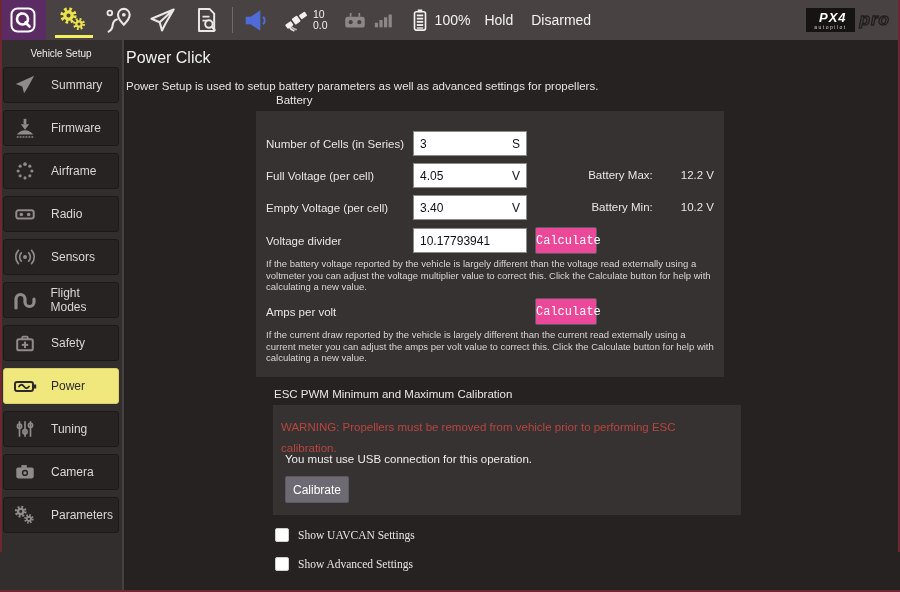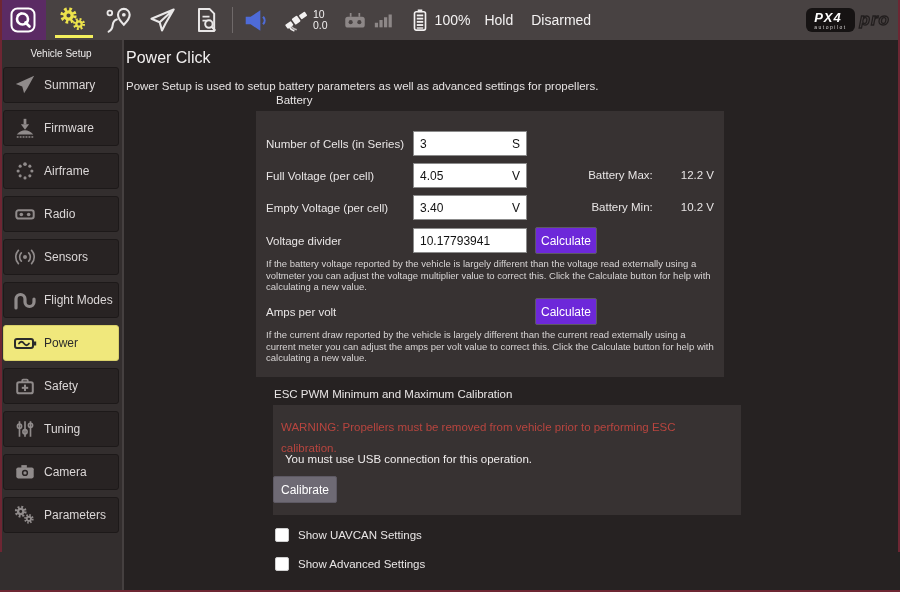--- a/index.html
+++ b/index.html
@@ -25,38 +25,38 @@
   .nav-icon { position:relative; width:44px; height:40px; display:flex; align-items:center; justify-content:center; color:#e9e7e7; cursor:pointer; }
   .nav-icon.active { color:#ece24c; }
   .nav-underline { position:absolute; left:3px; bottom:2px; width:38px; height:3px; background:#f3ef5d; }
   .tb-sep { width:1px; height:26px; background:#6f6969; margin:0 10px 0 4px; }
   .tb-widget { display:flex; align-items:center; margin-right:14px; color:#f2f0f0;justify-content:flex-end; }
   .gps-nums { font-size:10.5px; line-height:11px; margin-left:4px; color:#f2f0f0; }
   .tb-text { font-size:14px; color:#f4f2f2; margin-right:18px; cursor:pointer; }
   .tb-spacer { flex:1; }
   .px4-logo { display:flex; align-items:center; margin-right:10px; }
   .px4-box {
-    background:#161313; border-radius:6px; padding:3px 8px 2px;
-    display:flex; flex-direction:column; align-items:flex-start;
+    background:#161313; border-radius:0; padding:3px 8px 2px;
+    display:flex; flex-direction:column; align-items:flex-end;
   }
   .px4-main { color:#fff; font-size:13px; font-weight:bold; font-style:italic; letter-spacing:1px; line-height:13px; }
   .px4-sub { color:#cfcccc; font-size:5px; letter-spacing:1.5px; text-transform:lowercase; line-height:6px; }
   .px4-pro {
     margin-left:5px; font-size:17px; font-weight:bold; font-style:italic;
     color:transparent; -webkit-text-stroke:1.3px #221e1e; letter-spacing:1px;
   }
 
   
   .sidebar { position:absolute; left:0; top:40px; width:122px; height:552px; background:#332e2e; z-index:5; }
   .sb-divider { position:absolute; left:122px; top:40px; width:2px; height:552px; background:#454040; z-index:5; }
   .sb-title { text-align:center; font-size:10px; color:#eceaea; padding:8px 0 6px; }
   .sb-list { display:flex; flex-direction:column; gap:7px; padding:2px 3px; }
   .sb-btn {
     height:36px; background:#282323; border:1px solid #1d1919; border-radius:3px;
-    display:flex; align-items:center; padding-left:7px; gap:5px;
+    display:flex; align-items:center; padding-left:7px; gap:12px;
     color:#dbd7d7; font-size:12px; cursor:pointer;
   }
   .sb-btn .sb-ico { width:28px; height:26px; display:flex; align-items:center; justify-content:center; color:#908b8b; }
   .sb-btn.selected { background:#f0e87c; border-color:#d9d06a; color:#2b2b2b; }
   .sb-btn.selected .sb-ico { color:#2b2b2b; }
 
   
   .page-title { position:absolute; left:126px; top:49px; font-size:16px; color:#f1efef; }
   .page-sub { position:absolute; left:126px; top:80px; font-size:11.5px; color:#e4e1e1; }
   .group-label { position:absolute; font-size:11.5px; color:#e8e5e5; }
@@ -72,41 +72,41 @@
     position:absolute; left:157px; top:0; width:114px; height:25px;
     background:#fff; border:1px solid #8b8b8b; display:flex; align-items:center;
   }
   .field input {
     flex:1; min-width:0; border:none; outline:none; background:transparent;
     font-family:"Liberation Sans", sans-serif; font-size:12px; color:#111; padding-left:6px;
   }
   .field .unit { font-size:12px; color:#111; padding-right:6px; }
   .calc-btn {
     position:absolute; left:279px; top:-1px; width:62px; height:27px;
-    background:#6d28d9; border:1px solid #5d5963; border-radius:2px;
-    color:#fff; font-size:12px; font-family:Liberation Sans, sans-serif; cursor:pointer;
+    background:#ec4899; border:1px solid #5d5963; border-radius:2px;
+    color:#fff; font-size:12px; font-family:Liberation Mono, monospace; cursor:pointer;
   }
   .side-stat { position:absolute; right:10px; top:0; display:flex; gap:28px; line-height:25px; font-size:11.5px; color:#e8e5e5; }
   .help-text { position:absolute; left:10px; width:450px; font-size:9.5px; line-height:11.5px; color:#d8d5d5; }
 
   .row1 { top:20px; } .row2 { top:52px; } .row3 { top:84px; } .row4 { top:117px; }
   .help1 { top:147px; } .row5 { top:188px; } .help2 { top:218px; }
 
   .esc-warning { position:absolute; left:8px; top:12px; width:436px; font-size:11.5px; line-height:21px; color:#b8453f; }
   .esc-usb { position:absolute; left:12px; top:48px; font-size:11.5px; color:#efecec; }
   .calibrate-btn {
-    position:absolute; left:0; top:71px; width:64px; height:27px;
+    position:absolute; left:12px; top:71px; width:64px; height:27px;
     background:#6e6a74; border:1px solid #5d5963; border-radius:2px;
     color:#fff; font-size:12px; font-family:"Liberation Sans", sans-serif; cursor:pointer;
   }
 
   .chk-row { position:absolute; left:275px; display:flex; align-items:center; gap:9px; cursor:pointer; }
   .chk1 { top:528px; } .chk2 { top:557px; }
   .chk-box { width:14px; height:14px; background:#fff; border:1px solid #cfcfcf; border-radius:2px; }
-  .chk-label { font-size:11.5px; color:#e8e5e5; }
+  .chk-label { font-size:11.5px; color:#e8e5e5;font-family:Liberation Serif, serif; }
 </style>
 </head>
 <body>
 
 <svg width="0" height="0" style="position:absolute">
   <defs>
     <symbol id="sym-gear" viewBox="0 0 24 24">
       <circle cx="12" cy="12" r="8" fill="none" stroke="currentColor" stroke-width="4.6" stroke-dasharray="3.2 3.08"></circle>
       <circle cx="12" cy="12" r="4.6" fill="none" stroke="currentColor" stroke-width="4"></circle>
     </symbol>
@@ -308,41 +308,41 @@
 
     <div class="sb-btn">
       <span class="sb-ico">
         <svg width="24" height="24" viewBox="0 0 24 24">
           <path d="M3,20 V11 a4.5,4.5 0 0 1 9,0 v3 a4.5,4.5 0 0 0 9,0 V11" fill="none" stroke="currentColor" stroke-width="3.2" stroke-linecap="round"></path>
         </svg>
       </span>
       <span>Flight Modes</span>
     </div>
 
+    <div class="sb-btn">
+      <span class="sb-ico">
+        <svg width="22" height="22" viewBox="0 0 24 24">
+          <path d="M9,8 V6 a1,1 0 0 1 1,-1 h4 a1,1 0 0 1 1,1 v2" fill="none" stroke="currentColor" stroke-width="2"></path>
+          <rect x="3.5" y="8" width="17" height="12" rx="2" fill="none" stroke="currentColor" stroke-width="2.2"></rect>
+          <rect x="10.9" y="10.5" width="2.2" height="7" fill="currentColor"></rect>
+          <rect x="8.5" y="12.9" width="7" height="2.2" fill="currentColor"></rect>
+        </svg>
+      </span>
+      <span>Safety</span>
+    </div>
+
     <div class="sb-btn selected">
       <span class="sb-ico">
         <svg width="24" height="24" viewBox="0 0 24 24">
           <rect x="2" y="8" width="18" height="9" rx="2" fill="none" stroke="currentColor" stroke-width="2"></rect>
           <rect x="20.8" y="10.5" width="2.4" height="4" fill="currentColor"></rect>
           <path d="M6,12.5 q2.5,-3.5 5,0 t5,0" fill="none" stroke="currentColor" stroke-width="1.8" stroke-linecap="round"></path>
         </svg>
       </span>
       <span>Power</span>
-    </div>
-
-    <div class="sb-btn">
-      <span class="sb-ico">
-        <svg width="22" height="22" viewBox="0 0 24 24">
-          <path d="M9,8 V6 a1,1 0 0 1 1,-1 h4 a1,1 0 0 1 1,1 v2" fill="none" stroke="currentColor" stroke-width="2"></path>
-          <rect x="3.5" y="8" width="17" height="12" rx="2" fill="none" stroke="currentColor" stroke-width="2.2"></rect>
-          <rect x="10.9" y="10.5" width="2.2" height="7" fill="currentColor"></rect>
-          <rect x="8.5" y="12.9" width="7" height="2.2" fill="currentColor"></rect>
-        </svg>
-      </span>
-      <span>Safety</span>
     </div>
 
     <div class="sb-btn">
       <span class="sb-ico">
         <svg width="22" height="22" viewBox="0 0 24 24">
           <path d="M6,3.5 V20.5 M12,3.5 V20.5 M18,3.5 V20.5" stroke="currentColor" stroke-width="1.8"></path>
           <circle cx="6" cy="9" r="2.3" fill="none" stroke="currentColor" stroke-width="1.8"></circle>
           <circle cx="12" cy="15" r="2.3" fill="none" stroke="currentColor" stroke-width="1.8"></circle>
           <circle cx="18" cy="8" r="2.3" fill="none" stroke="currentColor" stroke-width="1.8"></circle>
         </svg>

